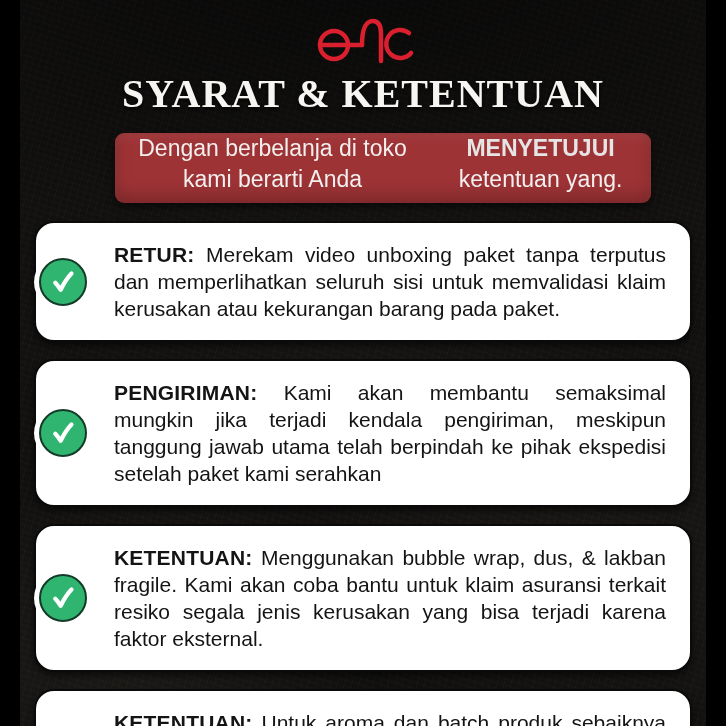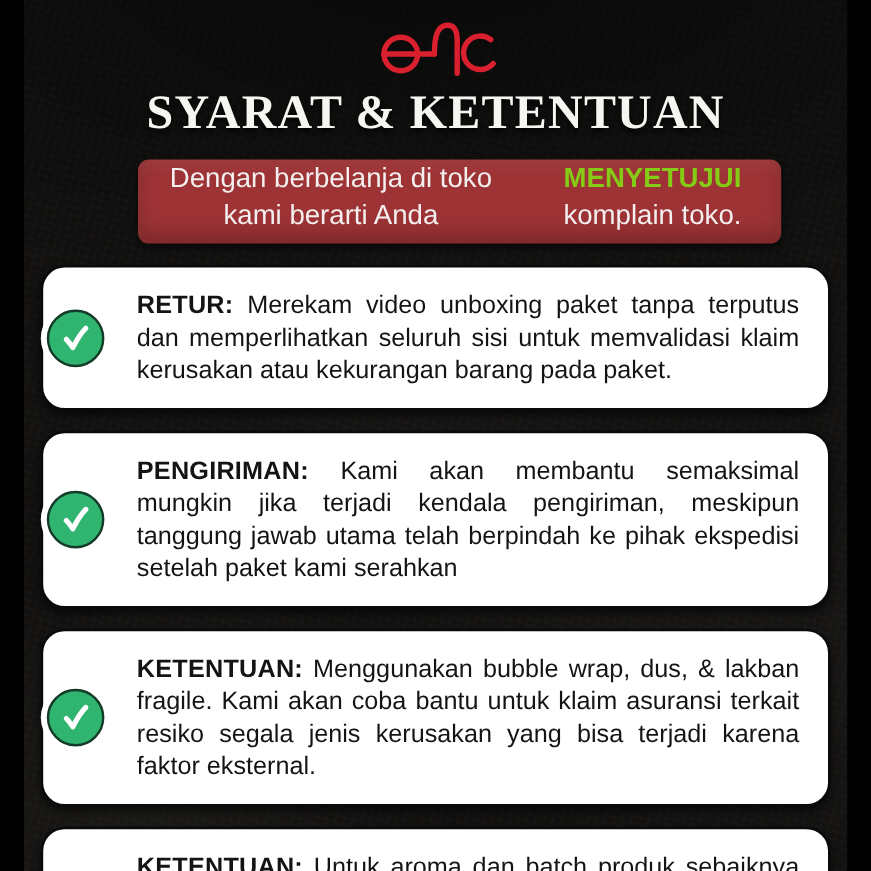--- a/index.html
+++ b/index.html
@@ -38,21 +38,21 @@
     width:536px;height:70px;
     box-sizing:border-box;
     background:#9e3336;
     border-radius:9px;
     display:flex;flex-direction:row;justify-content:center;
     text-align:center;
     color:#f3efee;
     font-size:23px;line-height:31px;
     box-shadow:0 4px 8px rgba(0,0,0,0.55), inset 0 -8px 16px rgba(0,0,0,0.22), inset 0 6px 10px rgba(255,255,255,0.05);
   }
-  .banner b{color:#84cc16;}
+  .banner b{color:#e5e5e5;}
   .terms{
     position:absolute;top:221px;left:14px;right:14px;
     display:flex;flex-direction:column;gap:17px;
   }
   .term-card{
     position:relative;
     box-sizing:border-box;
     min-height:84px;
     background:#ffffff;
     border:2.5px solid #0a0a0a;
@@ -98,21 +98,21 @@
       <path d="M 101 21 A 14 14 0 1 0 103 41"></path>
     </svg>
   </div>
 
   <h1 class="page-title">SYARAT &amp; KETENTUAN</h1>
 
   <div class="banner">
     <span>Dengan berbelanja di toko kami berarti Anda</span>
     <span>
       <b>MENYETUJUI</b>
-      <span>komplain toko.</span>
+      <span>ketentuan yang.</span>
     </span>
   </div>
 
   <div class="terms">
 
     <div class="term-card">
       <span class="check-circle">
         <svg width="34" height="34" viewBox="0 0 44 44" fill="none" stroke="#ffffff" stroke-width="5.5" stroke-linecap="round" stroke-linejoin="round">
           <path d="M 12 23 C 15 26 17 29 19 32 C 23 24 28 16 33 11"></path>
         </svg>

